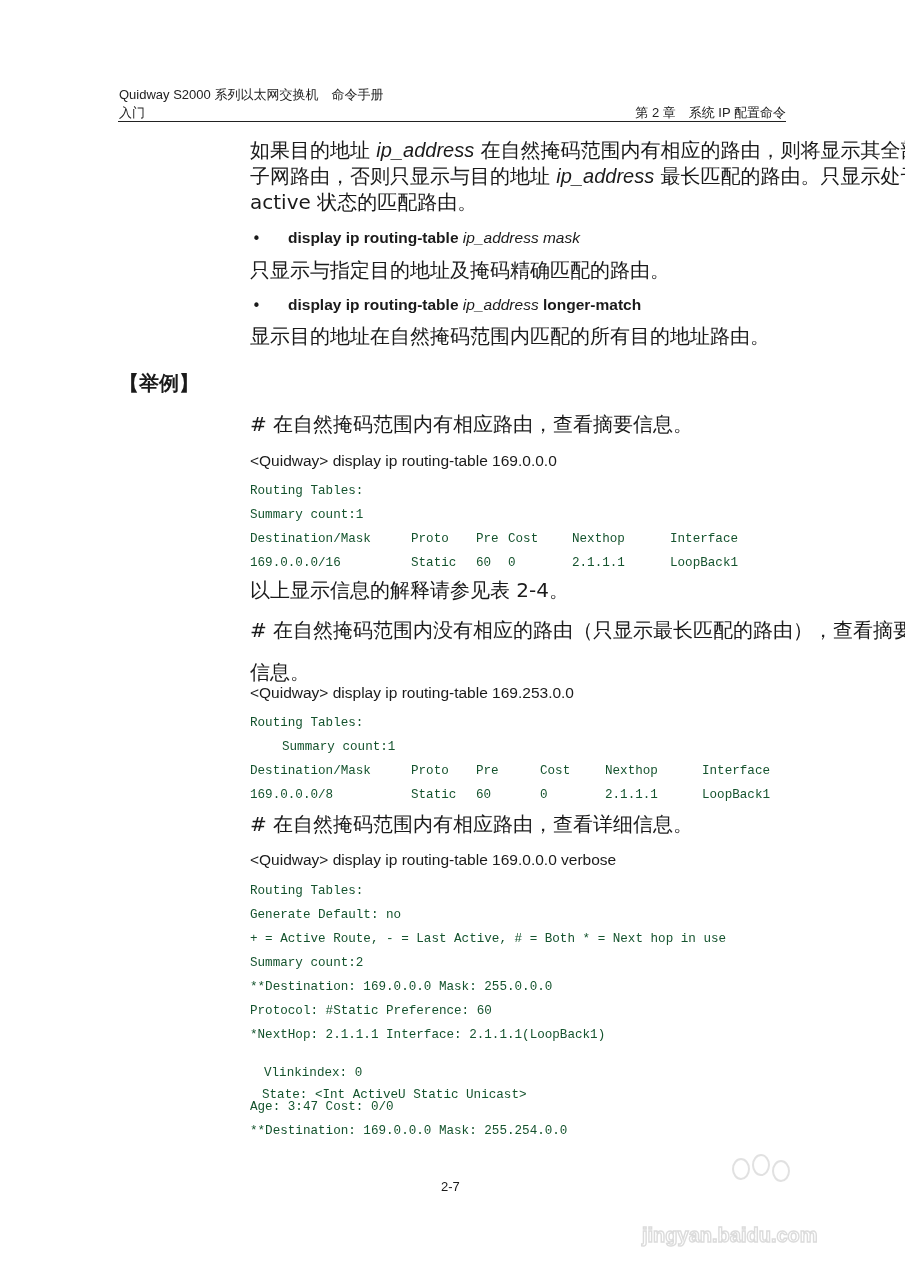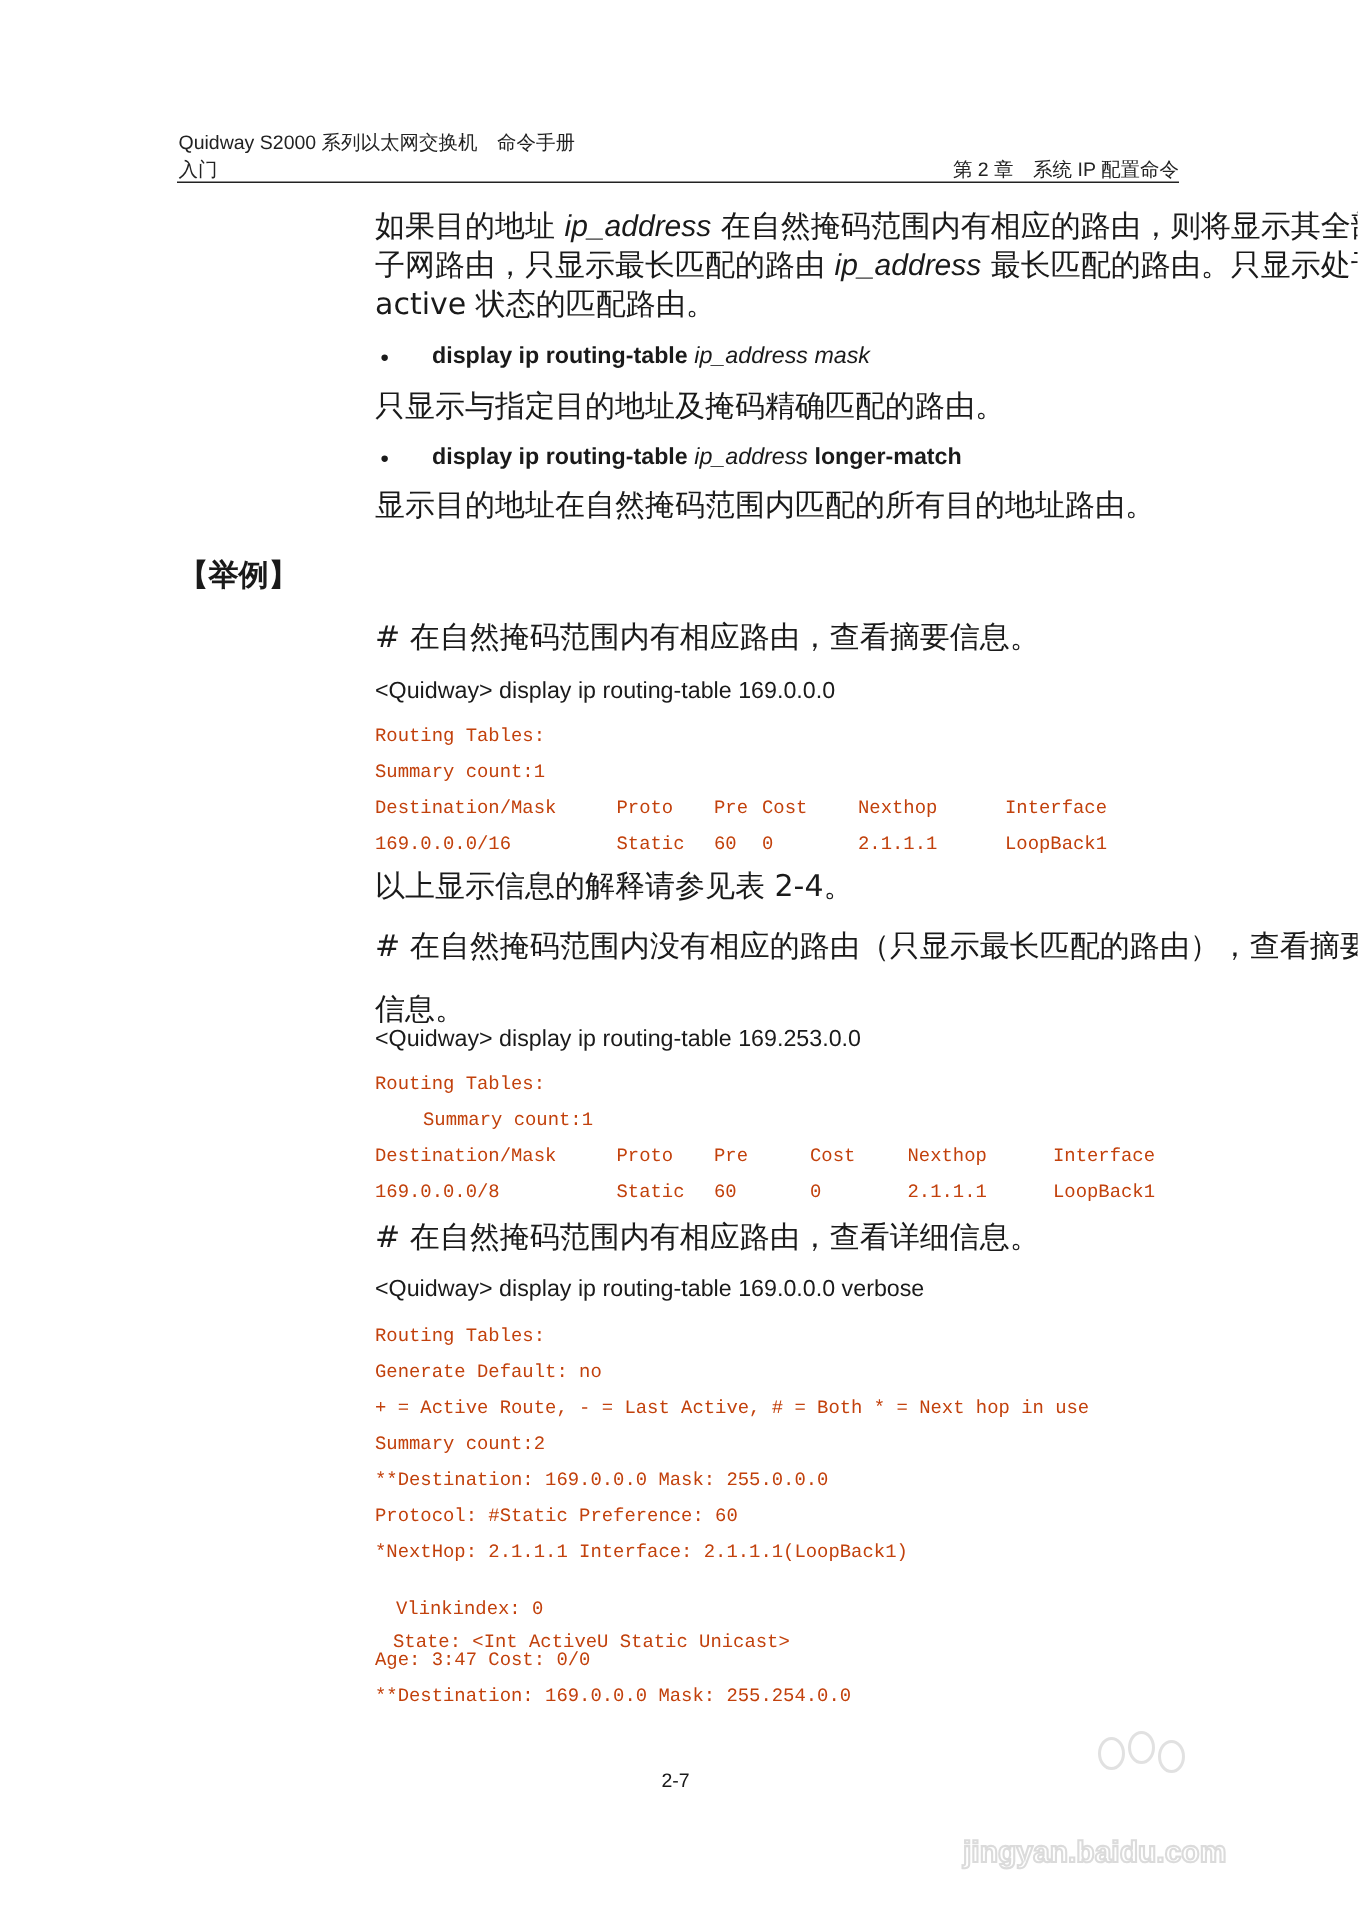--- a/index.html
+++ b/index.html
@@ -5,21 +5,21 @@
     html, body { margin:0; padding:0; background:#ffffff; }
     body { width:905px; height:1280px; position:relative; overflow:hidden; color:#1a1a1a;
            font-family:"DejaVu Sans", "Liberation Sans", sans-serif; }
     .abs { position:absolute; white-space:nowrap; }
     .hdr { font-size:13px; color:#222; }
     .rule { position:absolute; left:118px; top:121px; width:668px; height:1px; background:#222; }
     .body-text { font-size:20px; line-height:20px; }
     .sans { font-family:"Liberation Sans", "DejaVu Sans", sans-serif; }
     .it { font-style:italic; }
     .b { font-weight:bold; }
-    .mono { font-family:"Liberation Mono", "DejaVu Sans Mono", monospace; font-size:12.6px; color:#c2410c; }
+    .mono { font-family:"Liberation Mono", "DejaVu Sans Mono", monospace; font-size:12.6px; color:#14532d; }
     .cmd { font-family:"Liberation Sans", sans-serif; font-size:15.5px; }
     .bullet { font-size:15px; }
     .watermark { position:absolute; left:640px; top:1158px; width:220px; height:110px; opacity:0.35; }
     .wm-logo { position:absolute; left:6px; top:14px; font-family:"Liberation Sans", sans-serif; font-weight:bold;
                font-size:38px; color:#fff; -webkit-text-stroke:2px #999; letter-spacing:1px; }
     .wm-url { position:absolute; left:2px; top:66px; font-family:"Liberation Sans", sans-serif; font-weight:bold;
               font-size:20px; color:#fff; -webkit-text-stroke:1.4px #999; }
     .paw { position:absolute; border:2px solid #aaa; border-radius:50%; background:#fff; }
   </style>
 </head>
@@ -27,21 +27,21 @@
 
 <div class="abs hdr sans" style="left:119px; top:86px;">Quidway S2000 系列以太网交换机　命令手册</div>
 <div class="abs hdr sans" style="left:119px; top:104px;">入门</div>
 <div class="abs hdr sans" style="right:119px; top:104px;">第 2 章　系统 IP 配置命令</div>
 <div class="rule"></div>
 
 <div class="abs body-text" style="left:250px; top:140px;">
   <span>如果目的地址 </span><span class="it sans">ip_address</span><span> 在自然掩码范围内有相应的路由，则将显示其全部</span>
 </div>
 <div class="abs body-text" style="left:250px; top:166px;">
-  <span>子网路由，只显示最长匹配的路由 </span><span class="it sans">ip_address</span><span> 最长匹配的路由。只显示处于</span>
+  <span>子网路由，否则只显示与目的地址 </span><span class="it sans">ip_address</span><span> 最长匹配的路由。只显示处于</span>
 </div>
 <div class="abs body-text" style="left:250px; top:192px;">active 状态的匹配路由。</div>
 
 <div class="abs bullet" style="left:252px; top:230px;">•</div>
 <div class="abs cmd" style="left:288px; top:229px;">
   <span class="b">display ip routing-table </span><span class="it">ip_address mask</span><span class="b"></span>
 </div>
 <div class="abs body-text" style="left:250px; top:260px;">只显示与指定目的地址及掩码精确匹配的路由。</div>
 
 <div class="abs bullet" style="left:252px; top:297px;">•</div>

